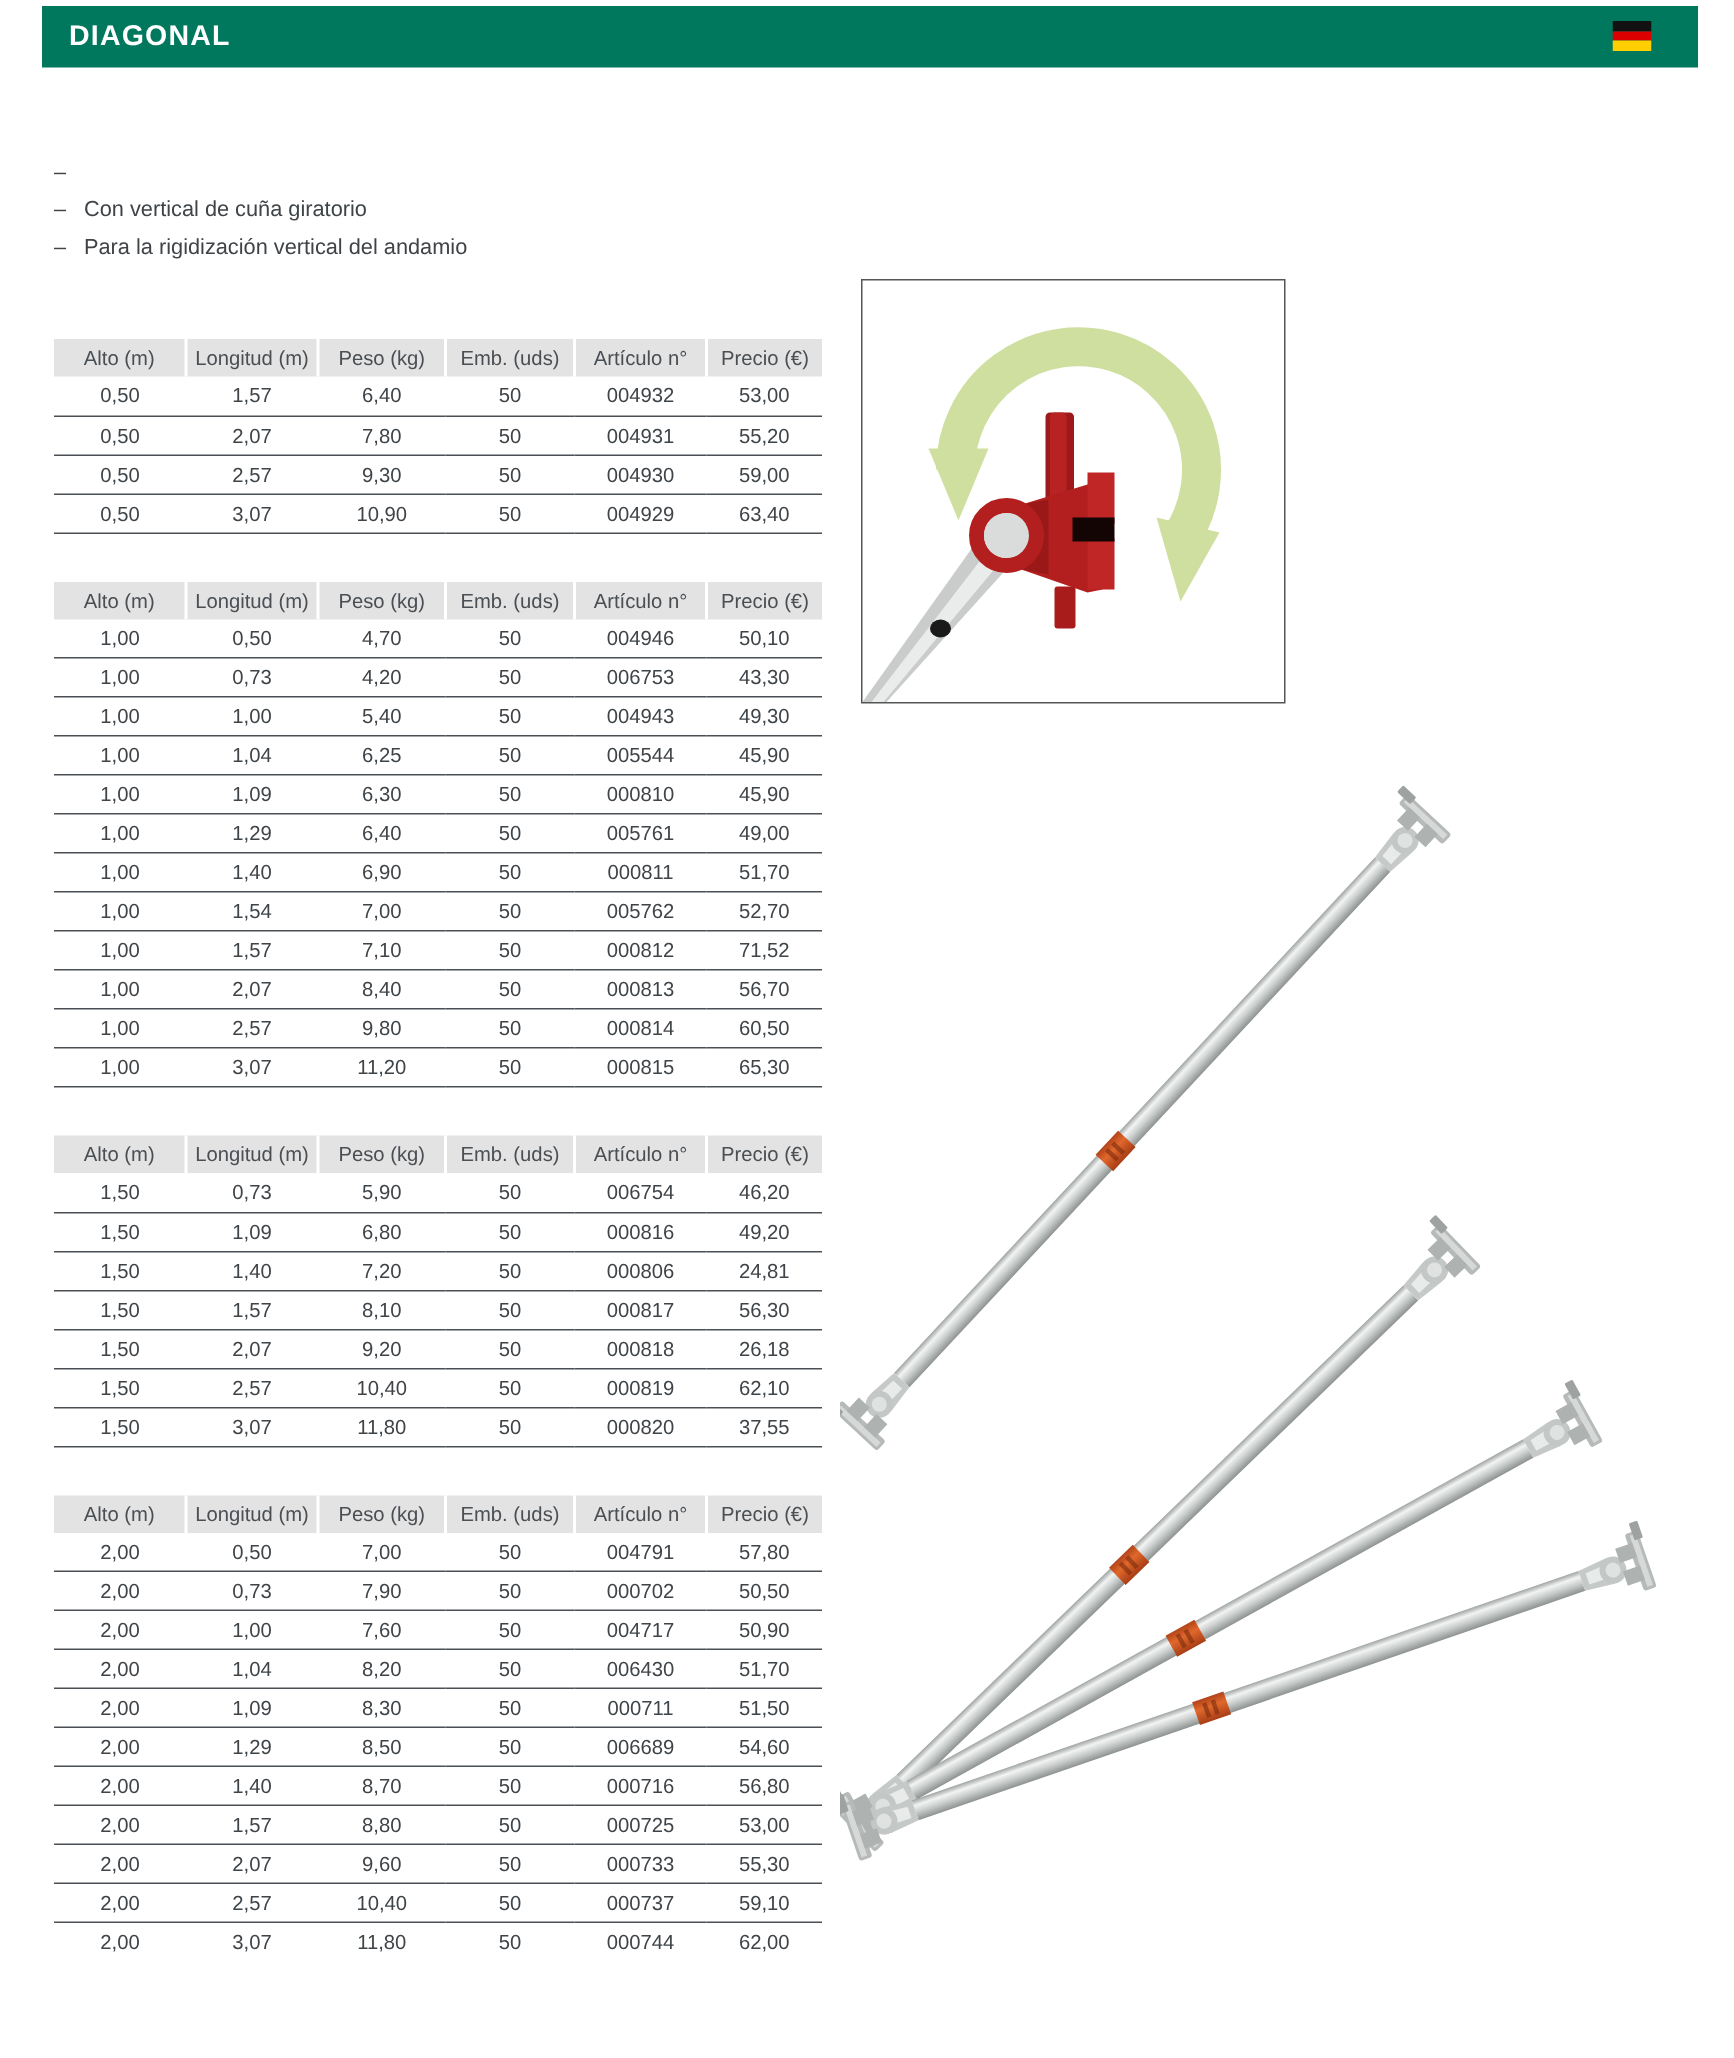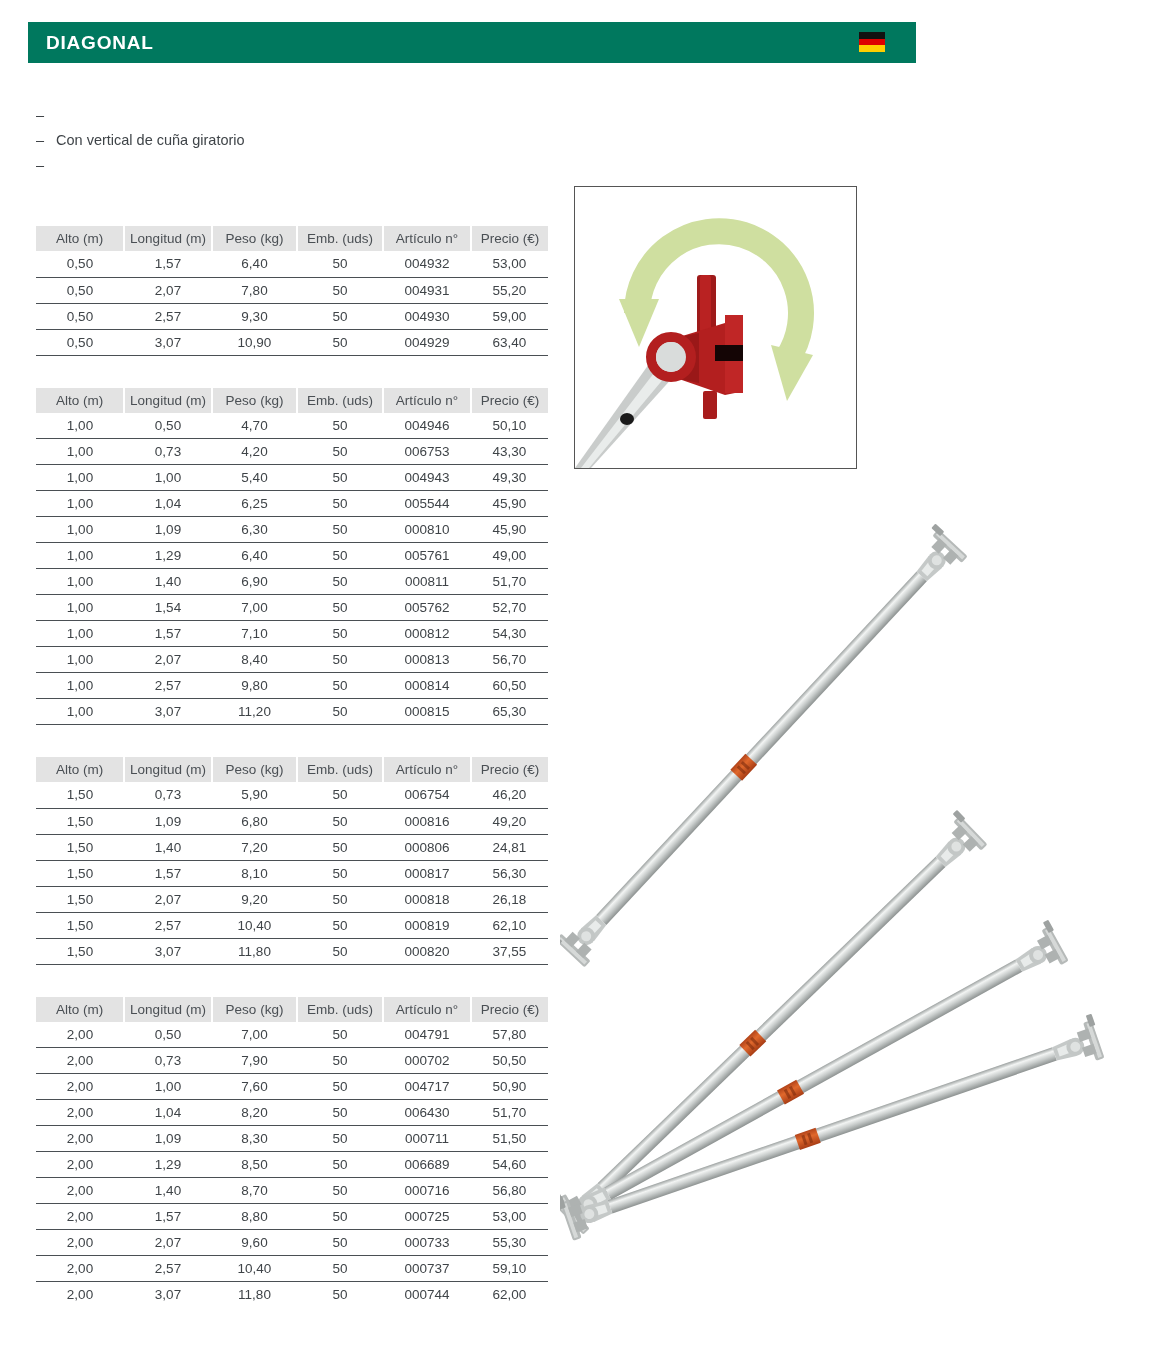--- a/index.html
+++ b/index.html
@@ -14,22 +14,22 @@
     position: relative;
     overflow: hidden;
     font-family: "Liberation Sans", sans-serif;
     color: #3c4043;
   }
 
   
   .header-bar {
     position: absolute;
     left: 28px;
-    top: 22px;
-    width: 888px;
+    top: 4px;
+    width: 1104px;
     height: 41px;
     background: #00785e;
     display: flex;
     align-items: center;
   }
   .header-title {
     color: #ffffff;
     font-size: 19px;
     font-weight: bold;
     letter-spacing: 0.8px;
@@ -162,20 +162,21 @@
 <div class="bullets">
   <div class="bullet-row">
     <span class="bullet-dash">–</span>
   </div>
   <div class="bullet-row">
     <span class="bullet-dash">–</span>
     <span class="bullet-text">Con vertical de cuña giratorio</span>
   </div>
   <div class="bullet-row">
     <span class="bullet-dash">–</span>
+    <span class="bullet-text">Para la rigidización vertical del andamio</span>
   </div>
 </div>
 
 <div class="tables-area" id="tables-area">
     <table class="spec">
       <colgroup>
         <col class="col-alto">
         <col class="col-long">
         <col class="col-peso">
         <col class="col-emb">
@@ -310,21 +311,21 @@
           <td>50</td>
           <td>005762</td>
           <td>52,70</td>
         </tr>
         <tr>
           <td>1,00</td>
           <td>1,57</td>
           <td>7,10</td>
           <td>50</td>
           <td>000812</td>
-          <td>54,30</td>
+          <td>71,52</td>
         </tr>
         <tr>
           <td>1,00</td>
           <td>2,07</td>
           <td>8,40</td>
           <td>50</td>
           <td>000813</td>
           <td>56,70</td>
         </tr>
         <tr>

